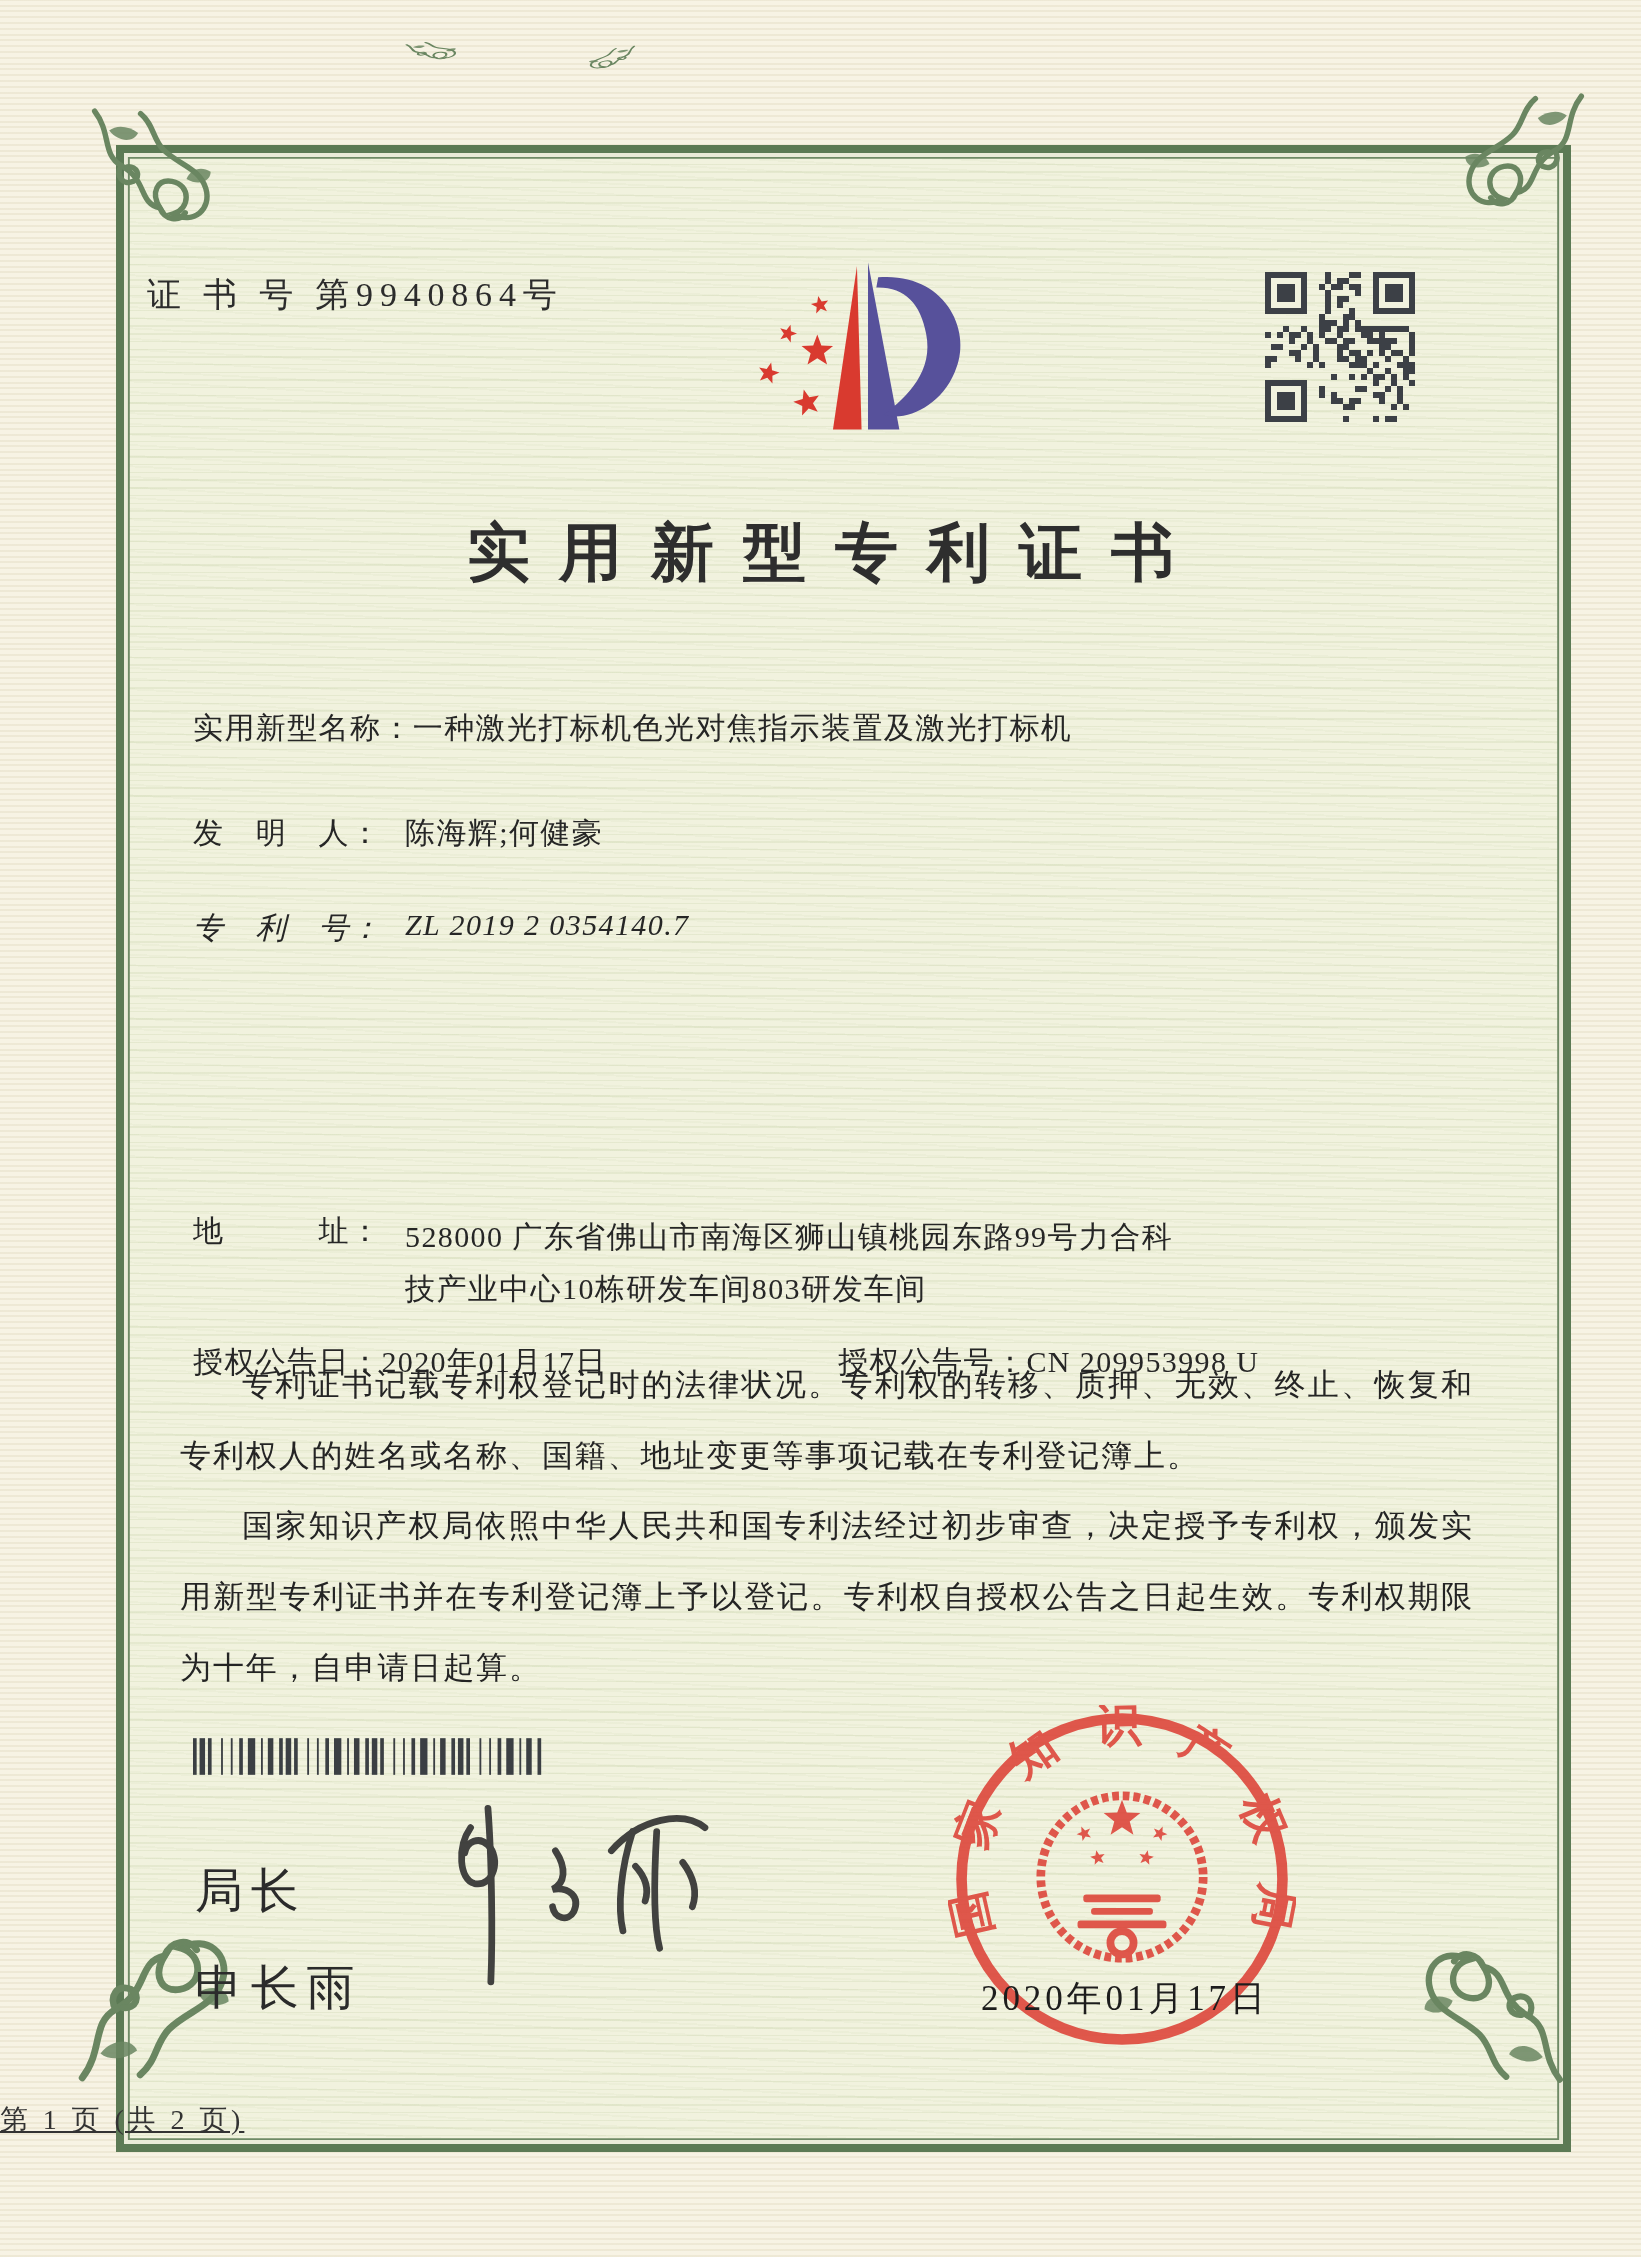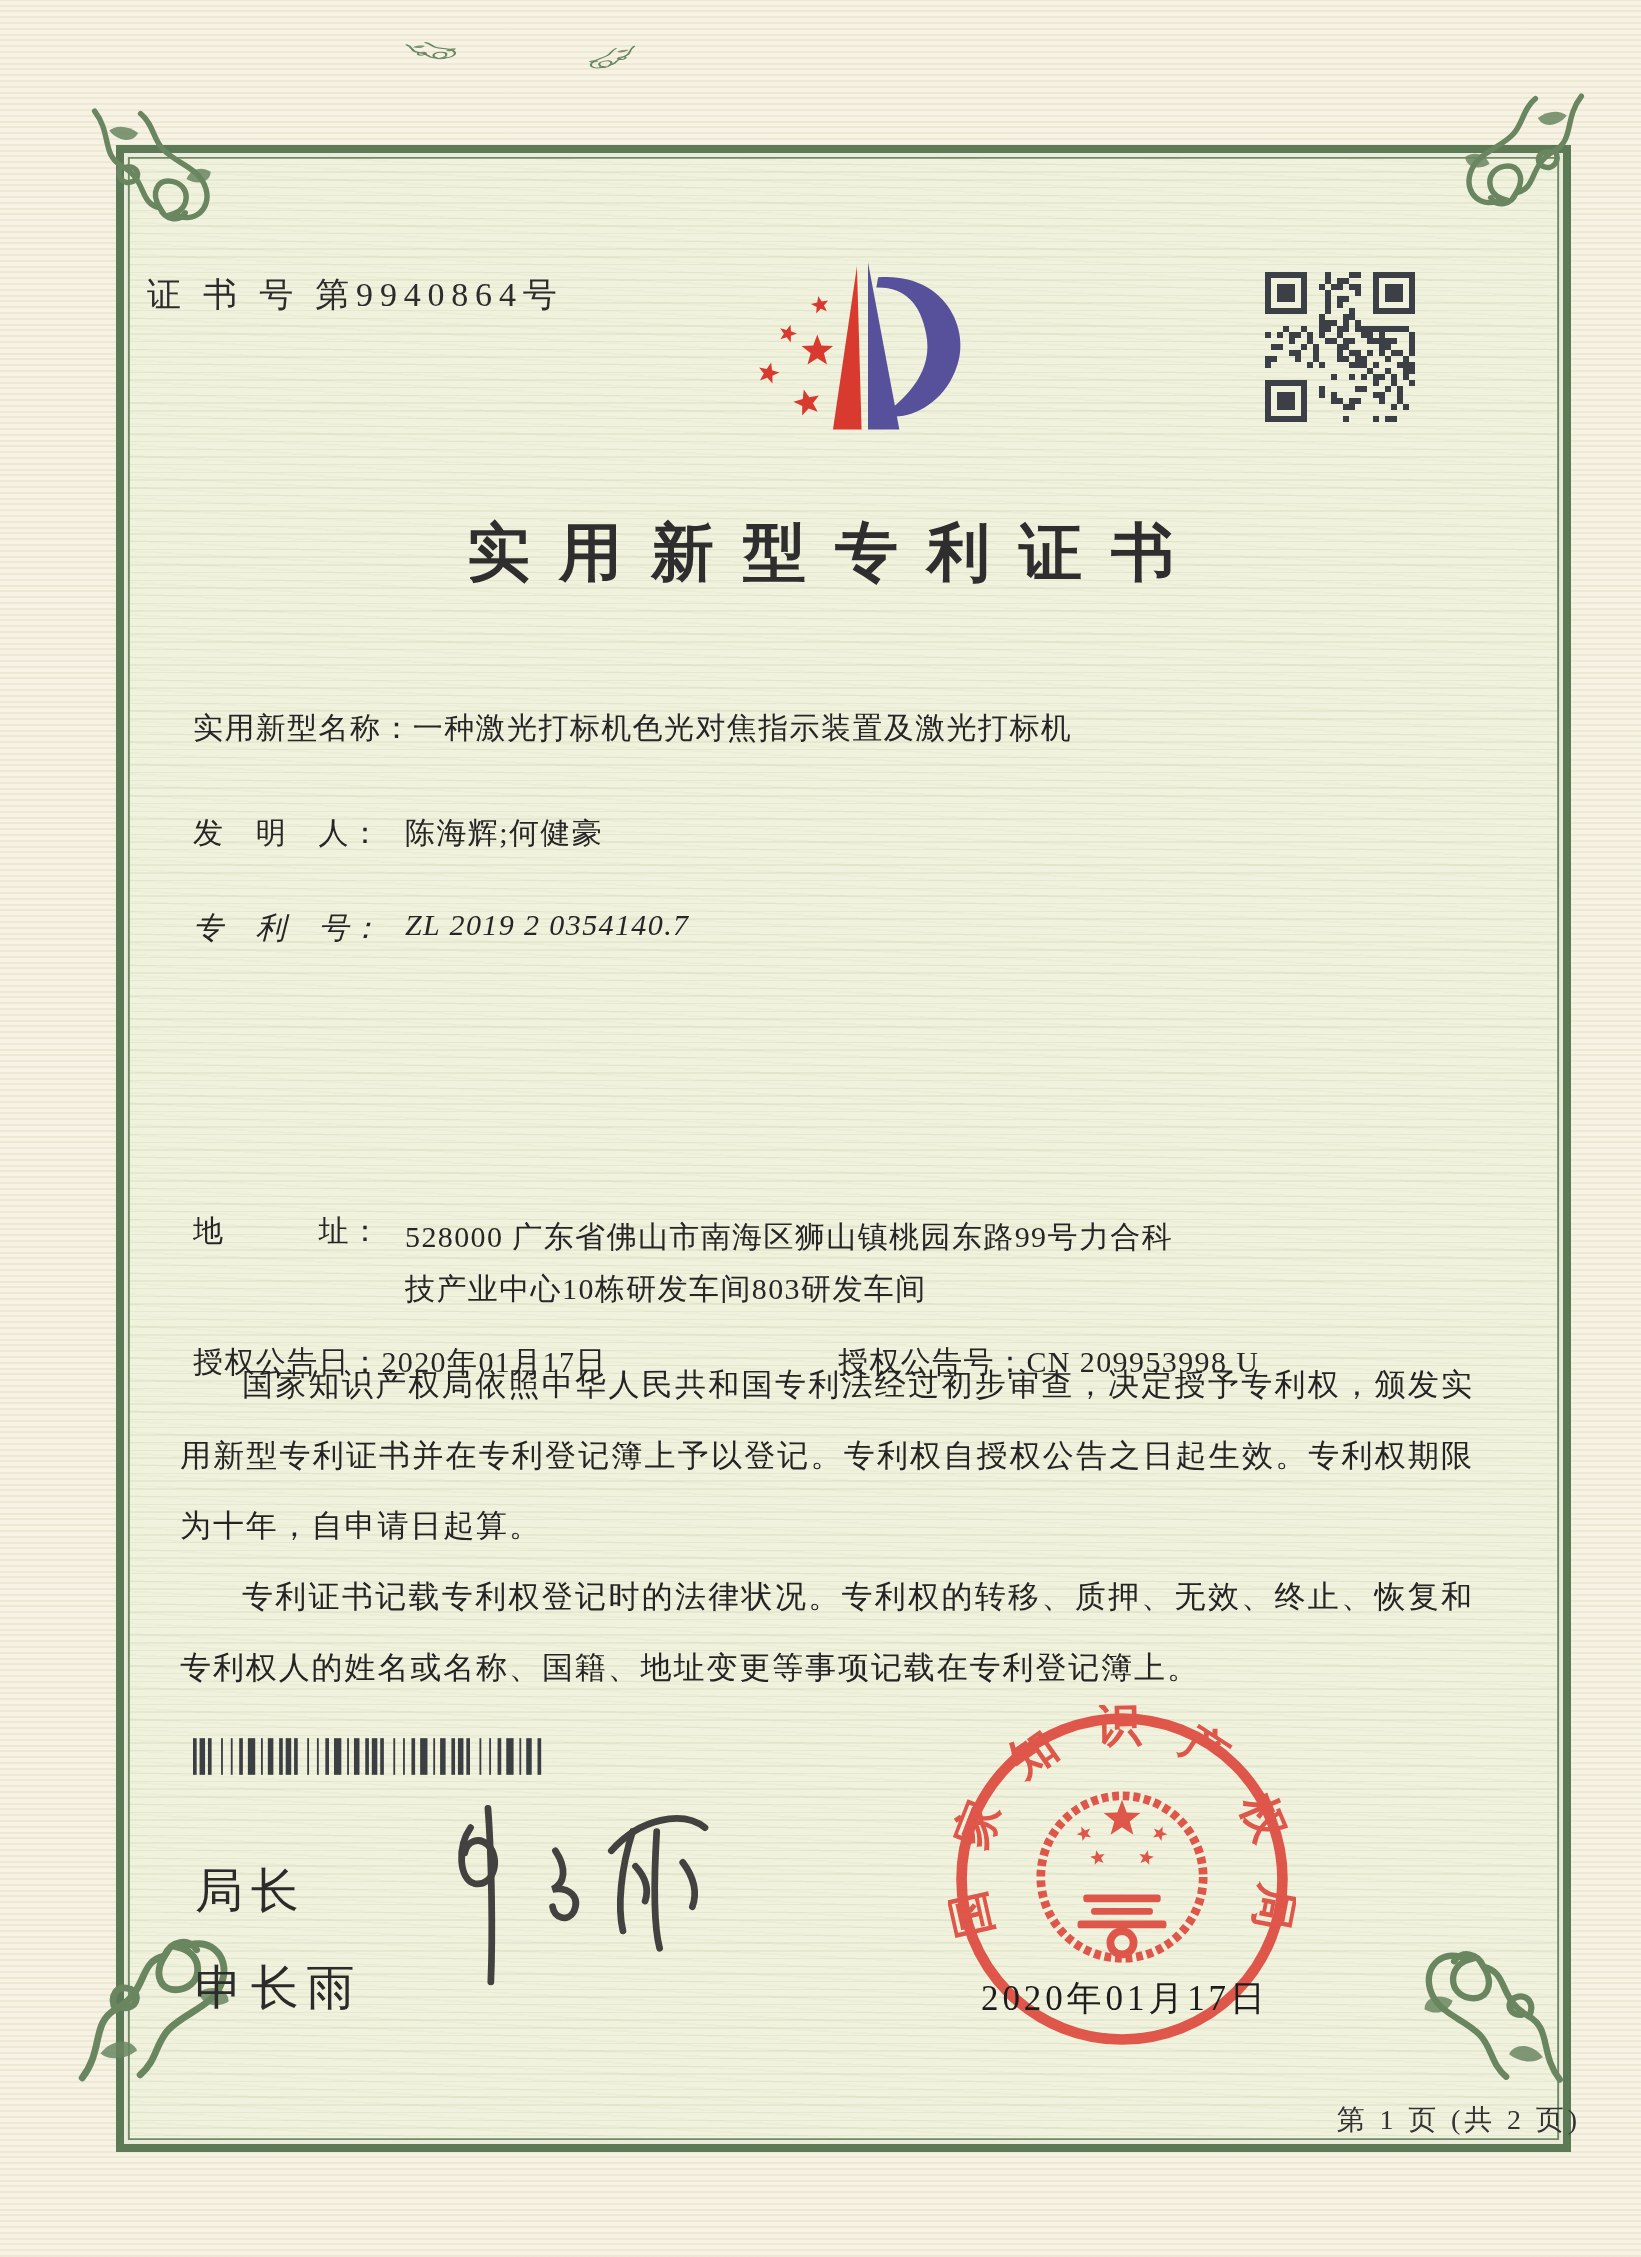--- a/index.html
+++ b/index.html
@@ -45,21 +45,21 @@
     position:absolute;left:180px;top:1350px;width:1294px;
     font-size:31px;line-height:2.28;letter-spacing:1.9px;text-align:justify;color:#242424;
   }
   .paragraphs p{margin:0;text-indent:2em;}
   .barcode{position:absolute;left:193px;top:1738px;}
   .signatory{position:absolute;left:195px;top:1859px;font-size:48px;letter-spacing:7.7px;color:#2b2b2b;}
   .signatory .name{margin-top:33px;}
   .signature-svg{position:absolute;left:401px;top:1791px;}
   .seal{position:absolute;left:948px;top:1705px;}
   .seal-date{position:absolute;left:981px;top:1975px;font-size:35px;letter-spacing:3.9px;color:#1d1d1d;}
-  .page-info{position:absolute;left:0;top:2101px;width:1581px;text-align:right;font-size:28px;letter-spacing:3.9px;color:#333;}
+  .page-info{position:absolute;left:0;top:2101px;width:1581px;text-align:left;font-size:28px;letter-spacing:3.9px;color:#333;text-decoration:underline;}
   .back-note{position:absolute;left:0;top:2205px;width:1641px;text-align:center;font-size:30px;letter-spacing:4.8px;color:#3a3a3a;}
   .flourish{position:absolute;color:#6a8661;}
   svg{display:block;}
 </style>
 </head>
 <body>
 
 <div class="page">
 
   <svg width="0" height="0" style="position:absolute">
@@ -288,22 +288,22 @@
     <span class="field-label">地　　　址：</span><span class="field-value">528000 广东省佛山市南海区狮山镇桃园东路99号力合科技产业中心10栋研发车间803研发车间</span>
   </div>
   <div class="field-row row-grant">
     <span class="field-label" style="min-width:0">授权公告日：</span><span class="field-value">2020年01月17日</span>
     <span class="grant-no">
       <span>授权公告号：</span><span>CN 209953998 U</span>
     </span>
   </div>
 
   <div class="paragraphs">
+    <p>专利证书记载专利权登记时的法律状况。专利权的转移、质押、无效、终止、恢复和专利权人的姓名或名称、国籍、地址变更等事项记载在专利登记簿上。</p>
     <p>国家知识产权局依照中华人民共和国专利法经过初步审查，决定授予专利权，颁发实用新型专利证书并在专利登记簿上予以登记。专利权自授权公告之日起生效。专利权期限为十年，自申请日起算。</p>
-    <p>专利证书记载专利权登记时的法律状况。专利权的转移、质押、无效、终止、恢复和专利权人的姓名或名称、国籍、地址变更等事项记载在专利登记簿上。</p>
   </div>
 
   <svg class="barcode" width="353" height="37" viewBox="0 0 366 38">
     <g id="barcode-bars" fill="#3b3f43">
         <rect x="0" y="0" width="3.8" height="38"></rect>
         <rect x="6.8" y="0" width="5.699999999999999" height="38"></rect>
         <rect x="15.5" y="0" width="3.8" height="38"></rect>
         <rect x="29.1" y="0" width="1.9" height="38"></rect>
         <rect x="39.2" y="0" width="1.9" height="38"></rect>
         <rect x="47.9" y="0" width="3.8" height="38"></rect>

